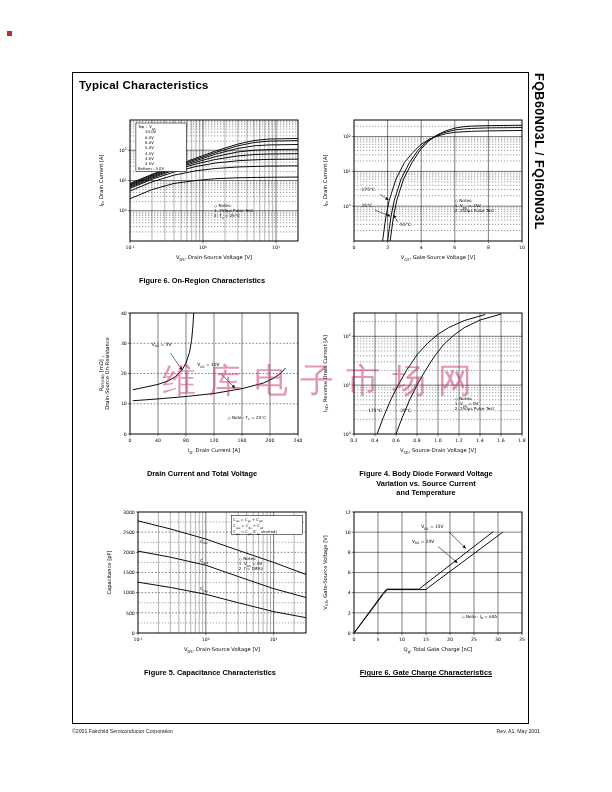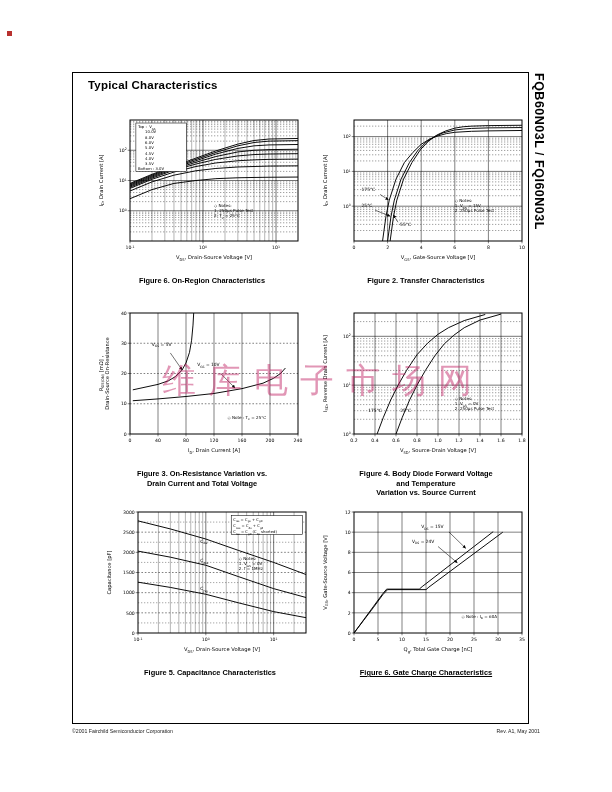--- a/index.html
+++ b/index.html
@@ -1,19 +1,19 @@
 <!DOCTYPE html>
 <html><head>
 <meta charset="utf-8">
 <style>
   html,body{margin:0;padding:0;}
   body{width:612px;height:792px;background:#fff;font-family:"Liberation Sans",sans-serif;color:#000;}
   .page{position:relative;width:612px;height:792px;background:#fff;overflow:hidden;}
   .border-box{position:absolute;left:72px;top:72px;width:455px;height:650px;border:1.2px solid #000;background:#fff;}
-  .heading{position:absolute;left:88px;top:79px;font-size:11.5px;font-weight:bold;letter-spacing:.2px;}
+  .heading{position:absolute;left:79px;top:79px;font-size:11.5px;font-weight:bold;letter-spacing:.2px;}
   .side-label{position:absolute;left:532px;top:73px;writing-mode:vertical-rl;font-size:12.5px;font-weight:bold;letter-spacing:.5px;white-space:nowrap;}
   .fig{position:absolute;width:212px;}
   .fig .caption{margin-top:5px;text-align:center;font-size:7.4px;font-weight:bold;line-height:1.3;}
   #f1{left:96px;top:113px;} #f2{left:320px;top:113px;}
   #f3{left:96px;top:306px;} #f4{left:320px;top:306px;}
   #f5{left:104px;top:505px;} #f6{left:320px;top:505px;text-decoration:underline;}
   .footer{position:absolute;left:72px;top:728px;width:468px;display:flex;justify-content:space-between;font-size:5.2px;color:#222;}
   .watermark{position:absolute;left:162px;top:358px;font-size:34px;letter-spacing:12px;color:#be185d;opacity:.45;pointer-events:none;white-space:nowrap;font-family:"DejaVu Sans",sans-serif;}
   .red-marker{position:absolute;left:7px;top:31px;width:5px;height:5px;background:#b8312f;}
   svg text{font-family:"DejaVu Sans",sans-serif;fill:#000;}
@@ -189,23 +189,21 @@
         <line x1="202" x2="202" y1="128" y2="130.3" stroke="#000" stroke-width="0.5"></line>
         <text x="202" y="136.2" font-size="4.6" text-anchor="middle"><tspan>10</tspan></text>
         <line x1="31.7" x2="34" y1="93.20109851338634" y2="93.20109851338634" stroke="#000" stroke-width="0.5"></line>
         <text x="30.8" y="94.90109851338634" font-size="4.6" text-anchor="end"><tspan>10</tspan><tspan dy="-1.6" style="font-size:70%">0</tspan></text>
         <line x1="31.7" x2="34" y1="58.4021970267727" y2="58.4021970267727" stroke="#000" stroke-width="0.5"></line>
         <text x="30.8" y="60.1021970267727" font-size="4.6" text-anchor="end"><tspan>10</tspan><tspan dy="-1.6" style="font-size:70%">1</tspan></text>
         <line x1="31.7" x2="34" y1="23.60329554015904" y2="23.60329554015904" stroke="#000" stroke-width="0.5"></line>
         <text x="30.8" y="25.303295540159038" font-size="4.6" text-anchor="end"><tspan>10</tspan><tspan dy="-1.6" style="font-size:70%">2</tspan></text>
         <text x="118" y="146" font-size="5.2" text-anchor="middle"><tspan>V</tspan><tspan dy="1.6" style="font-size:70%">GS</tspan><tspan dy="-1.6">, Gate-Source Voltage [V]</tspan></text>
         <text x="6.5" y="67.5" font-size="5.2" text-anchor="middle" transform="rotate(-90 6.5 67.5)"><tspan>I</tspan><tspan dy="1.6" style="font-size:70%">D</tspan><tspan dy="-1.6">, Drain Current [A]</tspan></text>
-      </svg><div class="caption">
-        <div>Figure 2. Transfer Characteristics</div>
-      </div></div>
+      </svg></div>
   <div class="fig" id="f3"><svg width="212" height="154" viewBox="0 0 212 154">
         <line stroke="#000" x1="62" x2="62" y1="7" y2="128" stroke-width="0.5"></line>
         <line stroke="#000" x1="90" x2="90" y1="7" y2="128" stroke-width="0.5"></line>
         <line stroke="#000" x1="118" x2="118" y1="7" y2="128" stroke-width="0.5"></line>
         <line stroke="#000" x1="146" x2="146" y1="7" y2="128" stroke-width="0.5"></line>
         <line stroke="#000" x1="174" x2="174" y1="7" y2="128" stroke-width="0.5"></line>
         <line stroke="#000" x1="34" x2="202" y1="97.75" y2="97.75" stroke-width="0.5" stroke-dasharray="1.6 1.8"></line>
         <line stroke="#000" x1="34" x2="202" y1="67.5" y2="67.5" stroke-width="0.5" stroke-dasharray="1.6 1.8"></line>
         <line stroke="#000" x1="34" x2="202" y1="37.25" y2="37.25" stroke-width="0.5" stroke-dasharray="1.6 1.8"></line>
         <path d="M36.80,83.84 L48.00,81.41 L62.00,78.39 L72.50,74.76 L79.50,70.53 L85.80,64.47 L90.00,56.91 L93.50,46.32 L95.60,34.22 L97.00,19.10 L97.70,7.00" fill="none" stroke="#000" stroke-width="0.95"></path>
@@ -242,21 +240,20 @@
         <line x1="31.7" x2="34" y1="67.5" y2="67.5" stroke="#000" stroke-width="0.5"></line>
         <text x="30.8" y="69.2" font-size="4.6" text-anchor="end"><tspan>20</tspan></text>
         <line x1="31.7" x2="34" y1="37.25" y2="37.25" stroke="#000" stroke-width="0.5"></line>
         <text x="30.8" y="38.95" font-size="4.6" text-anchor="end"><tspan>30</tspan></text>
         <line x1="31.7" x2="34" y1="7" y2="7" stroke="#000" stroke-width="0.5"></line>
         <text x="30.8" y="8.7" font-size="4.6" text-anchor="end"><tspan>40</tspan></text>
         <text x="118" y="146" font-size="5.2" text-anchor="middle"><tspan>I</tspan><tspan dy="1.6" style="font-size:70%">D</tspan><tspan dy="-1.6">, Drain Current [A]</tspan></text>
         <text x="6.5" y="67.5" font-size="5.2" text-anchor="middle" transform="rotate(-90 6.5 67.5)"><tspan>R</tspan><tspan dy="1.6" style="font-size:70%">DS(ON)</tspan><tspan dy="-1.6"> [mΩ] ,</tspan></text>
         <text x="12.5" y="67.5" font-size="5.2" text-anchor="middle" transform="rotate(-90 12.5 67.5)"><tspan>Drain-Source On-Resistance</tspan></text>
       </svg><div class="caption">
-        <div>Figure 3. On-Resistance Variation  vs.</div>
         <div>Drain Current and Total Voltage</div>
       </div></div>
   <div class="fig" id="f4"><svg width="212" height="154" viewBox="0 0 212 154">
         <line stroke="#000" x1="55" x2="55" y1="7" y2="128" stroke-width="0.5"></line>
         <line stroke="#000" x1="76" x2="76" y1="7" y2="128" stroke-width="0.5"></line>
         <line stroke="#000" x1="97" x2="97" y1="7" y2="128" stroke-width="0.5"></line>
         <line stroke="#000" x1="118" x2="118" y1="7" y2="128" stroke-width="0.5"></line>
         <line stroke="#000" x1="139" x2="139" y1="7" y2="128" stroke-width="0.5"></line>
         <line stroke="#000" x1="160" x2="160" y1="7" y2="128" stroke-width="0.5"></line>
         <line stroke="#000" x1="181" x2="181" y1="7" y2="128" stroke-width="0.5"></line>
@@ -313,22 +310,22 @@
         <line x1="31.7" x2="34" y1="128" y2="128" stroke="#000" stroke-width="0.5"></line>
         <text x="30.8" y="129.7" font-size="4.6" text-anchor="end"><tspan>10</tspan><tspan dy="-1.6" style="font-size:70%">0</tspan></text>
         <line x1="31.7" x2="34" y1="79.15297655717961" y2="79.15297655717961" stroke="#000" stroke-width="0.5"></line>
         <text x="30.8" y="80.85297655717962" font-size="4.6" text-anchor="end"><tspan>10</tspan><tspan dy="-1.6" style="font-size:70%">1</tspan></text>
         <line x1="31.7" x2="34" y1="30.30595311435924" y2="30.30595311435924" stroke="#000" stroke-width="0.5"></line>
         <text x="30.8" y="32.005953114359244" font-size="4.6" text-anchor="end"><tspan>10</tspan><tspan dy="-1.6" style="font-size:70%">2</tspan></text>
         <text x="118" y="146" font-size="5.2" text-anchor="middle"><tspan>V</tspan><tspan dy="1.6" style="font-size:70%">SD</tspan><tspan dy="-1.6">, Source-Drain Voltage [V]</tspan></text>
         <text x="6.5" y="67.5" font-size="5.2" text-anchor="middle" transform="rotate(-90 6.5 67.5)"><tspan>I</tspan><tspan dy="1.6" style="font-size:70%">SD</tspan><tspan dy="-1.6">, Reverse Drain Current [A]</tspan></text>
       </svg><div class="caption">
         <div>Figure 4. Body Diode Forward Voltage</div>
+        <div>Variation vs. Source Current</div>
         <div>and Temperature</div>
-        <div>Variation vs. Source Current</div>
       </div></div>
   <div class="fig" id="f5"><svg width="212" height="154" viewBox="0 0 212 154">
         <line stroke="#000" x1="54.416053180760514" x2="54.416053180760514" y1="7" y2="128" stroke-width="0.3"></line>
         <line stroke="#000" x1="66.35867870423431" x2="66.35867870423431" y1="7" y2="128" stroke-width="0.3"></line>
         <line stroke="#000" x1="74.83210636152103" x2="74.83210636152103" y1="7" y2="128" stroke-width="0.3"></line>
         <line stroke="#000" x1="81.40460746712233" x2="81.40460746712233" y1="7" y2="128" stroke-width="0.3"></line>
         <line stroke="#000" x1="86.77473188499482" x2="86.77473188499482" y1="7" y2="128" stroke-width="0.3"></line>
         <line stroke="#000" x1="91.31510738599783" x2="91.31510738599783" y1="7" y2="128" stroke-width="0.3"></line>
         <line stroke="#000" x1="95.24815954228154" x2="95.24815954228154" y1="7" y2="128" stroke-width="0.3"></line>
         <line stroke="#000" x1="98.7173574084686" x2="98.7173574084686" y1="7" y2="128" stroke-width="0.3"></line>

